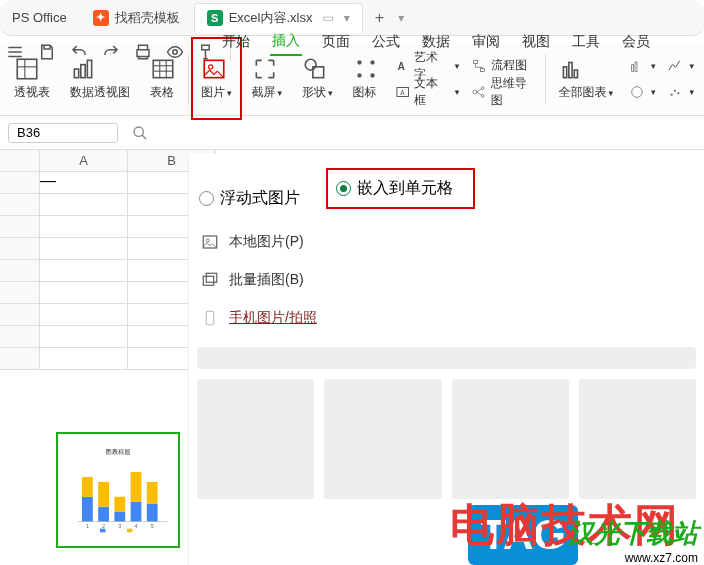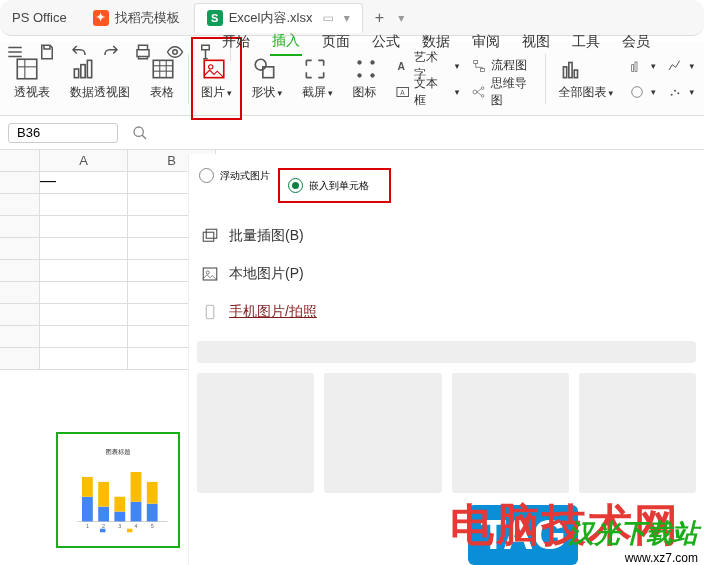--- a/index.html
+++ b/index.html
@@ -37,21 +37,21 @@
   .fb-icons { display: flex; align-items: center; gap: 10px; margin-left: 14px; color: #888; }
   
   .sheet-area { display: flex; }
   .col-h { width: 88px; height: 22px; display: flex; align-items: center; justify-content: center; font-size: 13px; color: #555; border-right: 1px solid #ddd; border-bottom: 1px solid #ddd; background: #f9f9f9; }
   .rows { }
   .row { display: flex; }
   .row-h { width: 40px; height: 22px; display: flex; align-items: center; justify-content: center; font-size: 12px; color: #555; border-right: 1px solid #ddd; border-bottom: 1px solid #ddd; background: #f9f9f9; }
   .cell { width: 88px; height: 22px; border-right: 1px solid #ddd; border-bottom: 1px solid #ddd; }
   
   .image-menu { position: absolute; left: 188px; top: 154px; width: 516px; height: 411px; background: #fff; border-left: 1px solid #eee; }
-  .radio-row { display: flex; align-items: flex-start; gap: 16px; padding: 14px 10px; font-size: 10px; }
+  .radio-row { display: flex; align-items: flex-end; gap: 34px; padding: 14px 10px; font-size: 16px; }
   .radio-item { display: flex; align-items: center; gap: 6px; cursor: pointer; }
   .radio-circle { width: 15px; height: 15px; border: 1.5px solid #888; border-radius: 50%; display: flex; align-items: center; justify-content: center; }
   .radio-circle.checked { border-color: #0b8043; }
   .radio-dot { width: 7px; height: 7px; background: #0b8043; border-radius: 50%; }
   .radio-highlight { border: 2px solid #d80000; padding: 8px 20px 8px 8px; margin-left: -8px; }
   .menu-option { display: flex; align-items: center; gap: 10px; padding: 10px 12px; font-size: 14px; color: #333; cursor: pointer; }
   .menu-option.disabled { color: #7f1d1d; text-decoration: underline; }
   .gallery { padding: 10px 8px; }
   .gallery-header { height: 22px; background: #eee; border-radius: 4px; margin-bottom: 10px; }
   .gallery-row { display: flex; gap: 10px; }
@@ -168,33 +168,33 @@
           <rect x="3" y="4" width="18" height="16" fill="none" stroke="#d80000" stroke-width="1.5"></rect>
           <circle cx="9" cy="10" r="2" fill="none" stroke="#d80000"></circle>
           <path d="M3 18l5-5 4 4 3-3 6 6" fill="none" stroke="#d80000"></path>
         </svg>
       </span>
     <span class="rb-label"><span>图片</span><span class="drop-arrow">▾</span></span>
   </div>
   <div class="rb-group">
     <span class="rb-icon">
         <svg viewBox="0 0 24 24">
+          <path d="M4 4h5M4 4v5M20 4h-5M20 4v5M4 20h5M4 20v-5M20 20h-5M20 20v-5" fill="none" stroke="#555" stroke-width="1.5"></path>
+        </svg>
+      </span>
+    <span class="rb-label"><span>截屏</span><span class="drop-arrow">▾</span></span>
+  </div>
+  <div class="rb-group">
+    <span class="rb-icon">
+        <svg viewBox="0 0 24 24">
           <circle cx="8" cy="8" r="5" fill="none" stroke="#555" stroke-width="1.5"></circle>
           <rect x="10" y="10" width="10" height="10" fill="none" stroke="#555" stroke-width="1.5"></rect>
         </svg>
       </span>
     <span class="rb-label"><span>形状</span><span class="drop-arrow">▾</span></span>
-  </div>
-  <div class="rb-group">
-    <span class="rb-icon">
-        <svg viewBox="0 0 24 24">
-          <path d="M4 4h5M4 4v5M20 4h-5M20 4v5M4 20h5M4 20v-5M20 20h-5M20 20v-5" fill="none" stroke="#555" stroke-width="1.5"></path>
-        </svg>
-      </span>
-    <span class="rb-label"><span>截屏</span><span class="drop-arrow">▾</span></span>
   </div>
   <div class="rb-group">
     <span class="rb-icon">
         <svg viewBox="0 0 24 24">
           <circle cx="6" cy="6" r="2" fill="#555"></circle>
           <circle cx="18" cy="6" r="2" fill="#555"></circle>
           <circle cx="6" cy="18" r="2" fill="#555"></circle>
           <circle cx="18" cy="18" r="2" fill="#555"></circle>
         </svg>
       </span>
@@ -359,32 +359,32 @@
       <label class="radio-item">
         <span class="radio-circle checked">
             <span class="radio-dot"></span>
           </span>
         <span>嵌入到单元格</span>
       </label>
     </div>
   </div>
   <div class="menu-option">
     <svg width="18" height="18" viewBox="0 0 24 24">
-        <rect x="3" y="7" width="14" height="12" fill="none" stroke="#555" stroke-width="1.5"></rect>
-        <rect x="7" y="3" width="14" height="12" fill="none" stroke="#555" stroke-width="1.5"></rect>
-      </svg>
-    <span>批量插图(B)</span>
-  </div>
-  <div class="menu-option">
-    <svg width="18" height="18" viewBox="0 0 24 24">
         <rect x="3" y="4" width="18" height="16" fill="none" stroke="#555" stroke-width="1.5"></rect>
         <circle cx="9" cy="10" r="2" fill="none" stroke="#555"></circle>
         <path d="M3 18l5-5 4 4 3-3 6 6" fill="none" stroke="#555"></path>
       </svg>
     <span>本地图片(P)</span>
+  </div>
+  <div class="menu-option">
+    <svg width="18" height="18" viewBox="0 0 24 24">
+        <rect x="3" y="7" width="14" height="12" fill="none" stroke="#555" stroke-width="1.5"></rect>
+        <rect x="7" y="3" width="14" height="12" fill="none" stroke="#555" stroke-width="1.5"></rect>
+      </svg>
+    <span>批量插图(B)</span>
   </div>
   <div class="menu-option disabled">
     <svg width="18" height="18" viewBox="0 0 24 24">
         <rect x="7" y="3" width="10" height="18" rx="2" fill="none" stroke="#bbb" stroke-width="1.5"></rect>
       </svg>
     <span>手机图片/拍照</span>
   </div>
   <div class="gallery">
     <div class="gallery-header"></div>
     <div class="gallery-row">

